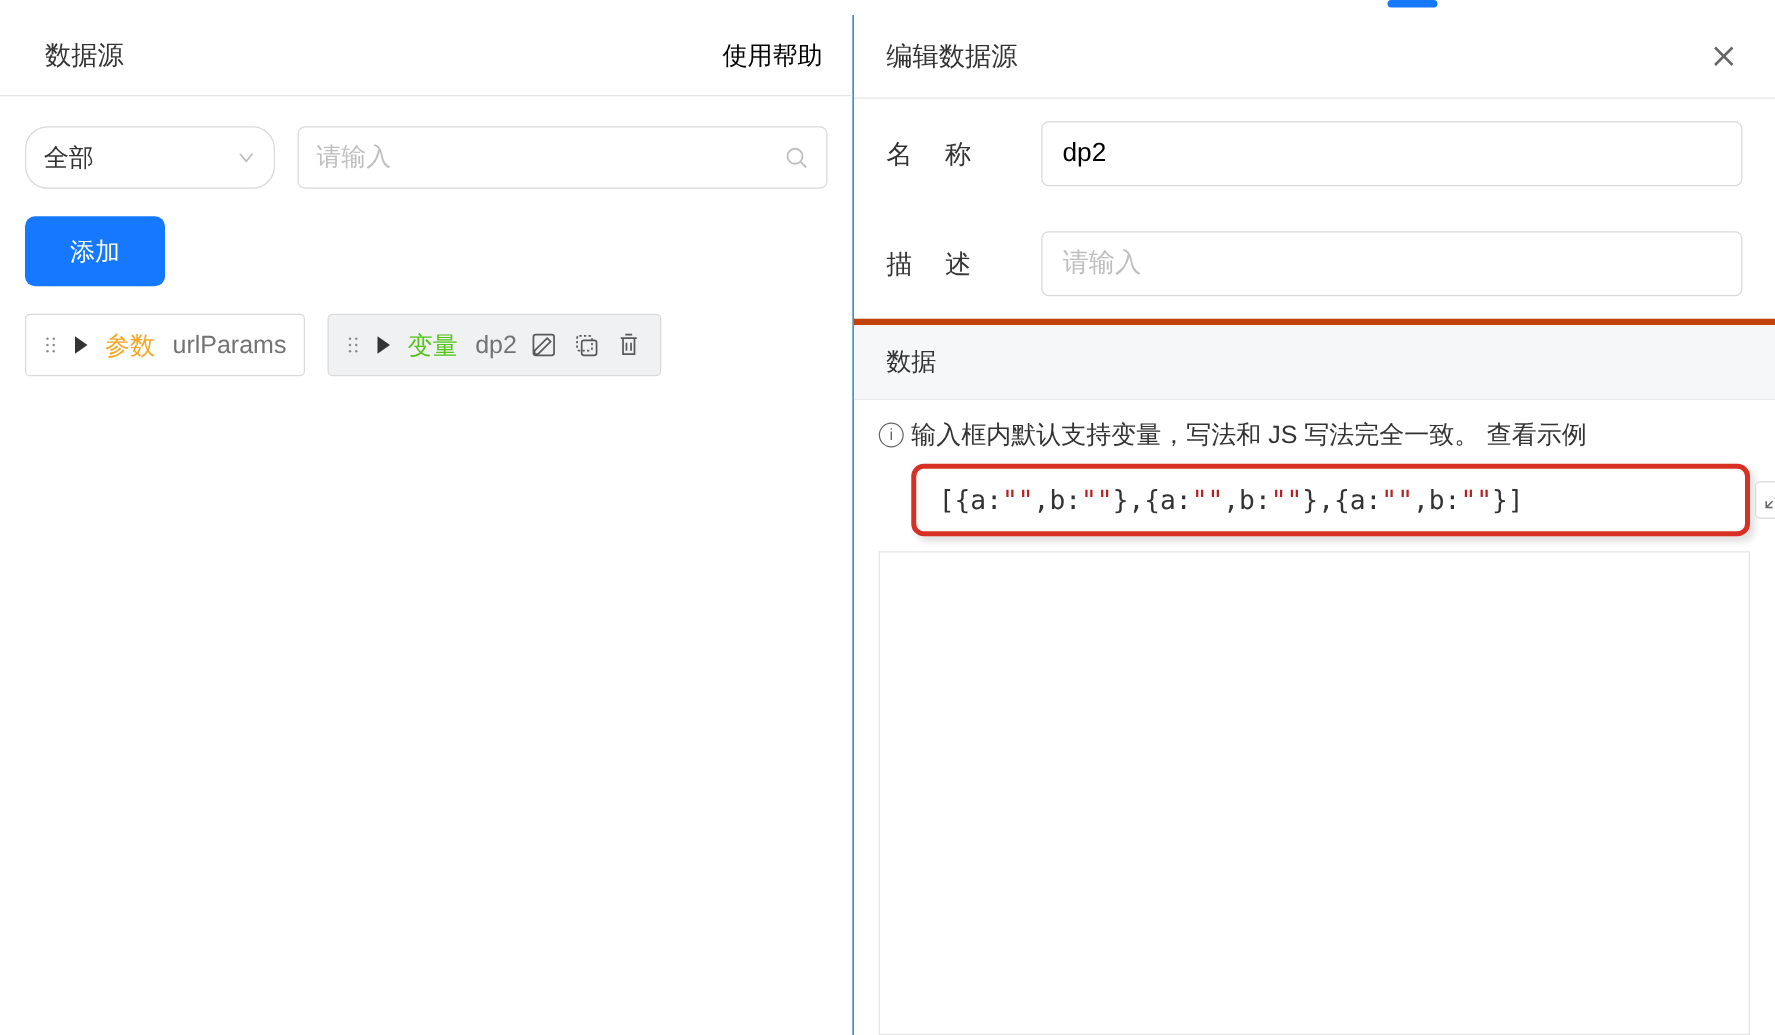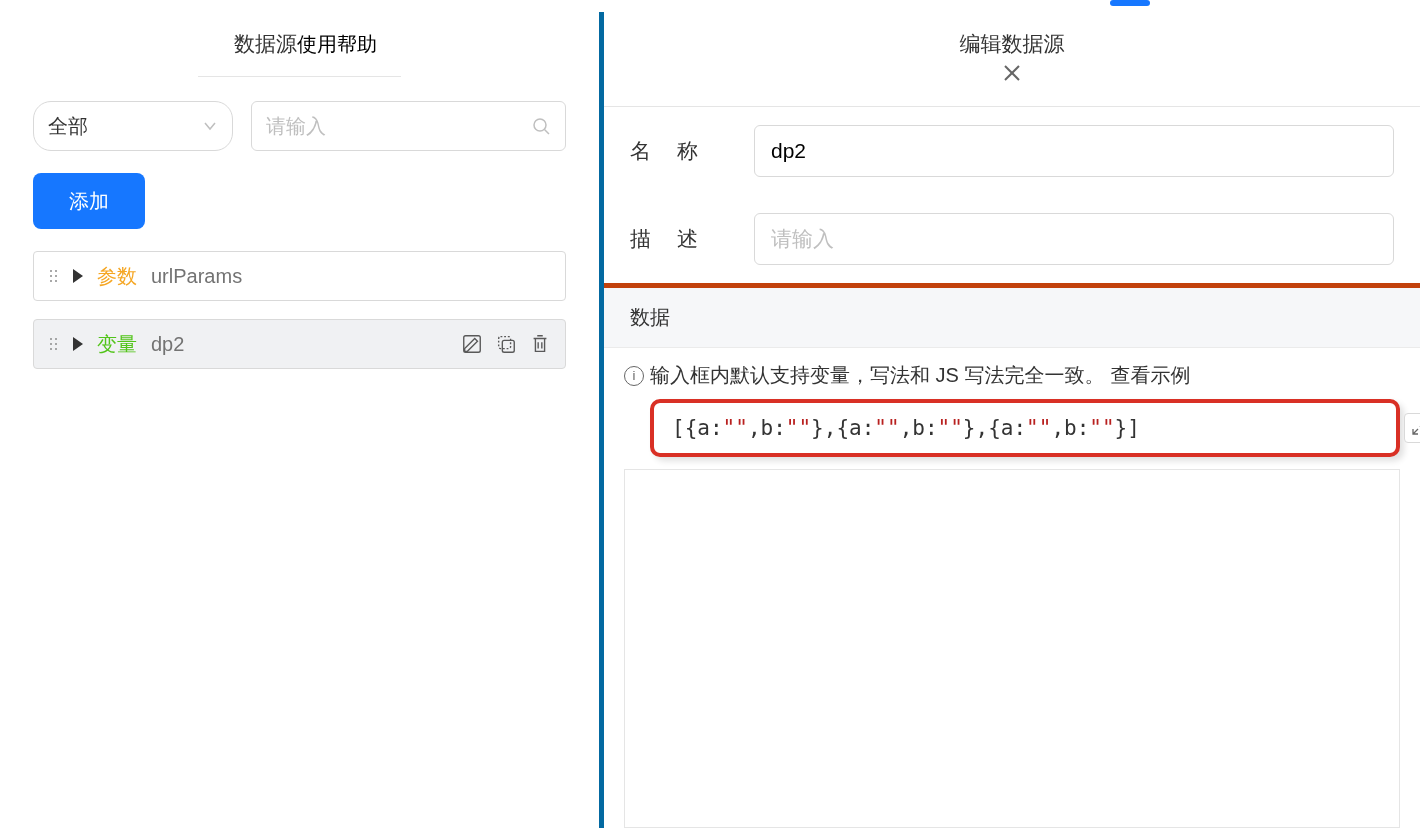--- a/index.html
+++ b/index.html
@@ -21,26 +21,25 @@
   background: #1677ff;
   border-radius: 3px;
 }
 .container {
   display: flex;
   width: 100%;
   height: 100%;
   padding-top: 12px;
 }
 .left-panel {
-  width: 604px;
+  width: 683px;
   flex-shrink: 0;
-  border-right: 5px solid #0369a1;
+  border-right: 1px solid #0369a1;
   display: flex;
   flex-direction: column;
-  align-items: center;
 }
 .right-panel {
   flex: 1;
   display: flex;
   flex-direction: column;
   overflow: hidden;
 }
 .panel-header {
   display: flex;
   align-items: center;
@@ -121,21 +120,21 @@
   background: #1677ff;
   color: #ffffff;
   border: none;
   border-radius: 8px;
   padding: 0 36px;
   height: 56px;
   font-size: 20px;
   cursor: pointer;
   margin-bottom: 22px;
 }
-.ds-list { display: flex; flex-direction: column; gap: 18px; }
+.ds-list { display: flex; flex-direction: row; gap: 18px; }
 .ds-item {
   border: 1px solid #d9d9d9;
   border-radius: 4px;
   height: 50px;
   display: flex;
   align-items: center;
   padding: 0 14px;
   font-size: 20px;
   gap: 10px;
   cursor: pointer;
@@ -345,21 +344,21 @@
                   <path d="M5 6 L19 6 M9 3 L15 3 M7 6 L7 20 L17 20 L17 6 M10 10 L10 17 M14 10 L14 17" stroke="#595959" stroke-width="1.5" fill="none"></path>
                 </svg>
             </span>
           </span>
         </div>
       </div>
     </div>
   </div>
 
   <div class="right-panel">
-    <div class="panel-header" style="padding:18px 26px;flex-direction:column;">
+    <div class="panel-header" style="padding:18px 26px;">
       <div class="panel-title">编辑数据源</div>
       <span class="close-btn">
         <svg width="22" height="22" viewBox="0 0 22 22">
             <line x1="4" y1="4" x2="18" y2="18" stroke="#666" stroke-width="2"></line>
             <line x1="18" y1="4" x2="4" y2="18" stroke="#666" stroke-width="2"></line>
           </svg>
       </span>
     </div>
 
     <div class="form-row">

